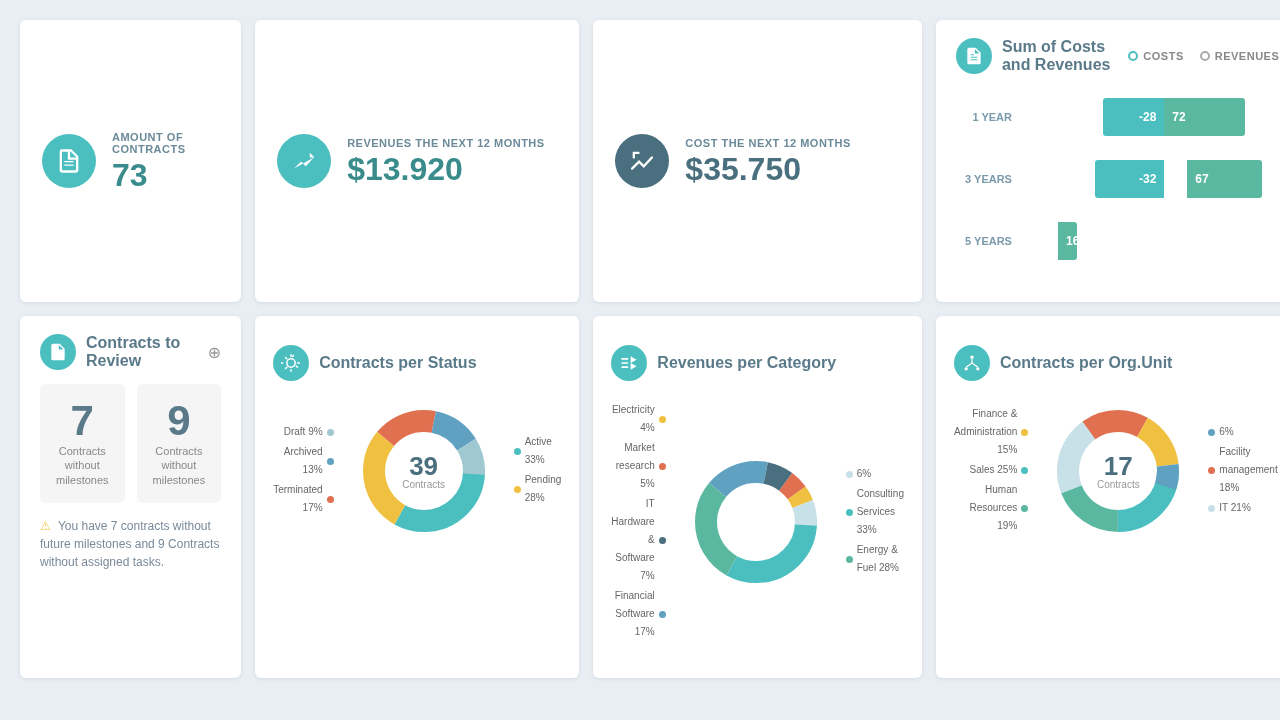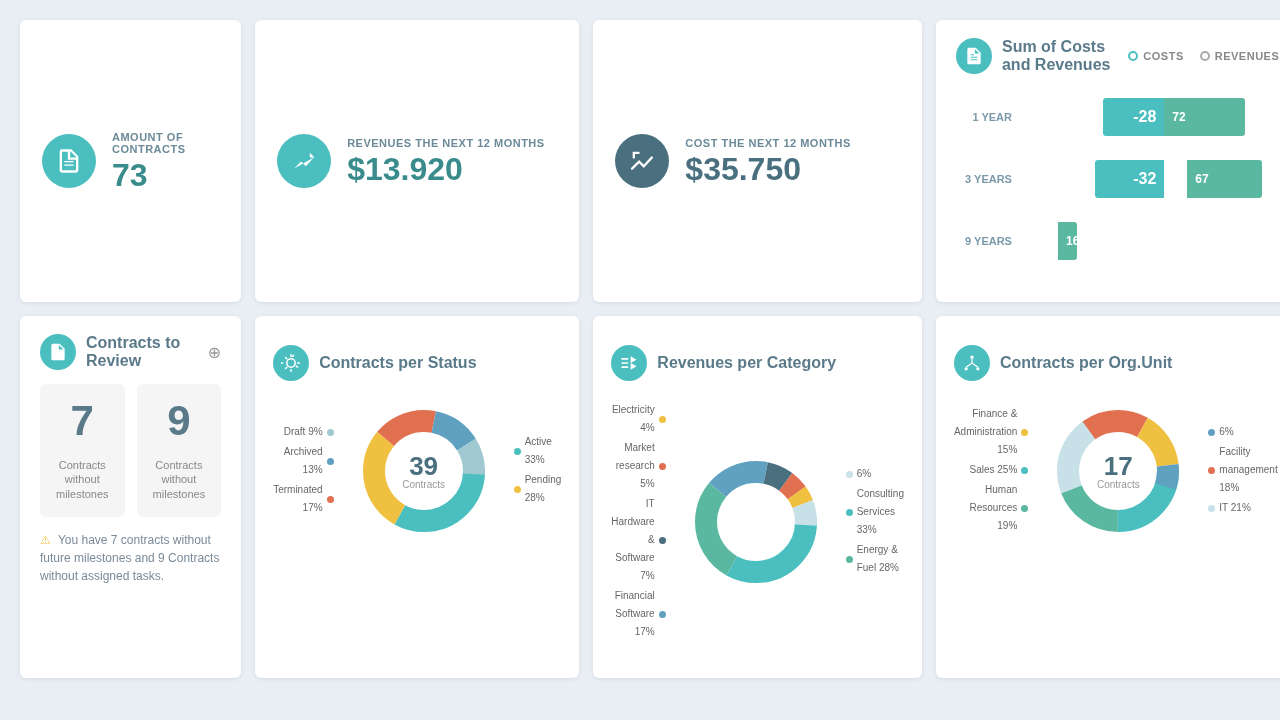--- a/index.html
+++ b/index.html
@@ -136,21 +136,21 @@
       position: relative;
     }
     .bar-neg {
       height: 38px;
       background: #4bbfbf;
       display: flex;
       align-items: center;
       justify-content: flex-end;
       padding-right: 8px;
       color: #fff;
-      font-size: 16px;
+      font-size: 12px;
       font-weight: 600;
       border-radius: 3px 0 0 3px;
     }
     .bar-pos {
       height: 38px;
       background: #5bb8a0;
       display: flex;
       align-items: center;
       padding-left: 8px;
       color: #fff;
@@ -174,21 +174,21 @@
     }
     .review-box-num {
       font-size: 42px;
       font-weight: 700;
       color: #5a7a8a;
       line-height: 1;
     }
     .review-box-label {
       font-size: 11px;
       color: #888;
-      margin-top: 16px;
+      margin-top: 2px;
       line-height: 1.3;
     }
     .warning-text {
       font-size: 12px;
       color: #7a8a99;
       line-height: 1.5;
     }
     .warning-text .warn-icon {
       color: #f0c040;
       margin-right: 4px;
@@ -336,21 +336,21 @@
               <div class="bar-neg" style="width:50%;">-32</div>
             </div>
             <div style="width:50%;display:flex;justify-content:flex-start;">
               <div class="bar-pos" style="width:54%;margin-left:23px;">67</div>
             </div>
           </div>
         </div>
       </div>
 
       <div class="bar-row">
-        <div class="bar-label">9 YEARS</div>
+        <div class="bar-label">5 YEARS</div>
         <div class="bar-track">
           <div style="display:flex;align-items:center;width:100%;">
             <div style="width:50%;display:flex;justify-content:flex-start;margin-left:32px;">
               <div class="bar-pos" style="width:14%;">16</div>
             </div>
           </div>
         </div>
       </div>
     </div>
   </div>

